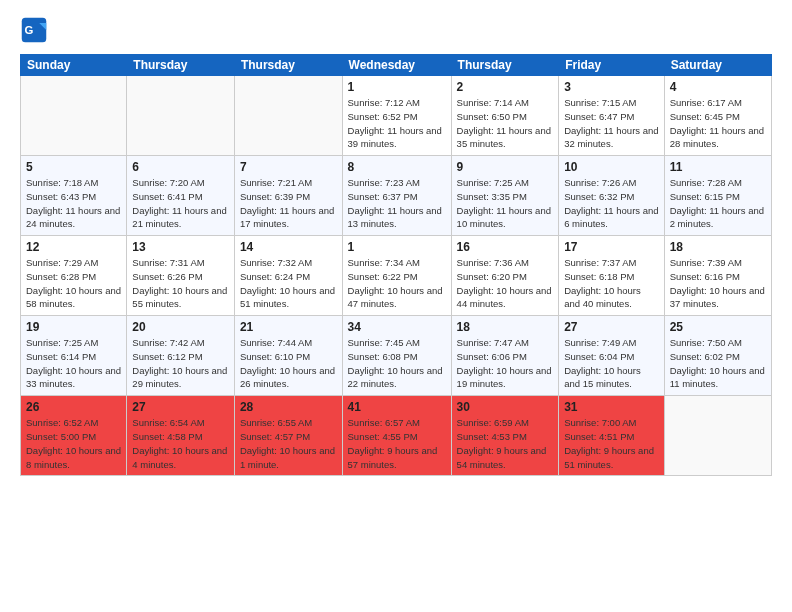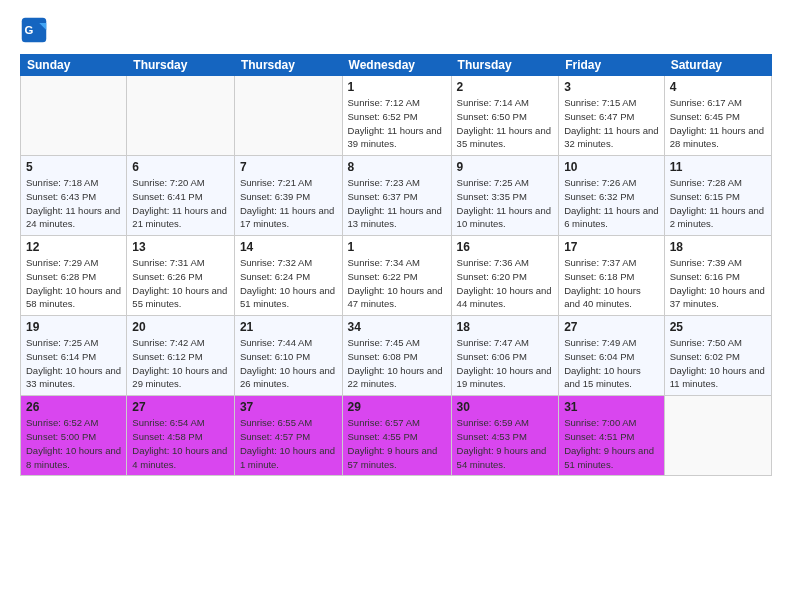--- a/index.html
+++ b/index.html
@@ -84,21 +84,21 @@
     }
     .day-info {
       font-size: 9.5px;
       color: #333;
       line-height: 1.45;
     }
     .empty-cell {
       background: #f9f9f9 !important;
     }
     .last-row td {
-      background: #d946ef;
+      background: #ef4444;
     }
   </style>
 </head>
 <body>
 
 <div class="page">
   <div class="header">
     <div class="logo">
       <svg class="logo-icon" viewBox="0 0 32 32">
         <rect x="2" y="2" width="28" height="28" rx="4" fill="#1565c0"></rect>
@@ -324,28 +324,28 @@
 and 8 minutes.</div>
           </td>
           <td>
             <span class="day-num">27</span>
             <div class="day-info">Sunrise: 6:54 AM
 Sunset: 4:58 PM
 Daylight: 10 hours
 and 4 minutes.</div>
           </td>
           <td>
-            <span class="day-num">37</span>
+            <span class="day-num">28</span>
             <div class="day-info">Sunrise: 6:55 AM
 Sunset: 4:57 PM
 Daylight: 10 hours
 and 1 minute.</div>
           </td>
           <td>
-            <span class="day-num">29</span>
+            <span class="day-num">41</span>
             <div class="day-info">Sunrise: 6:57 AM
 Sunset: 4:55 PM
 Daylight: 9 hours
 and 57 minutes.</div>
           </td>
           <td>
             <span class="day-num">30</span>
             <div class="day-info">Sunrise: 6:59 AM
 Sunset: 4:53 PM
 Daylight: 9 hours

